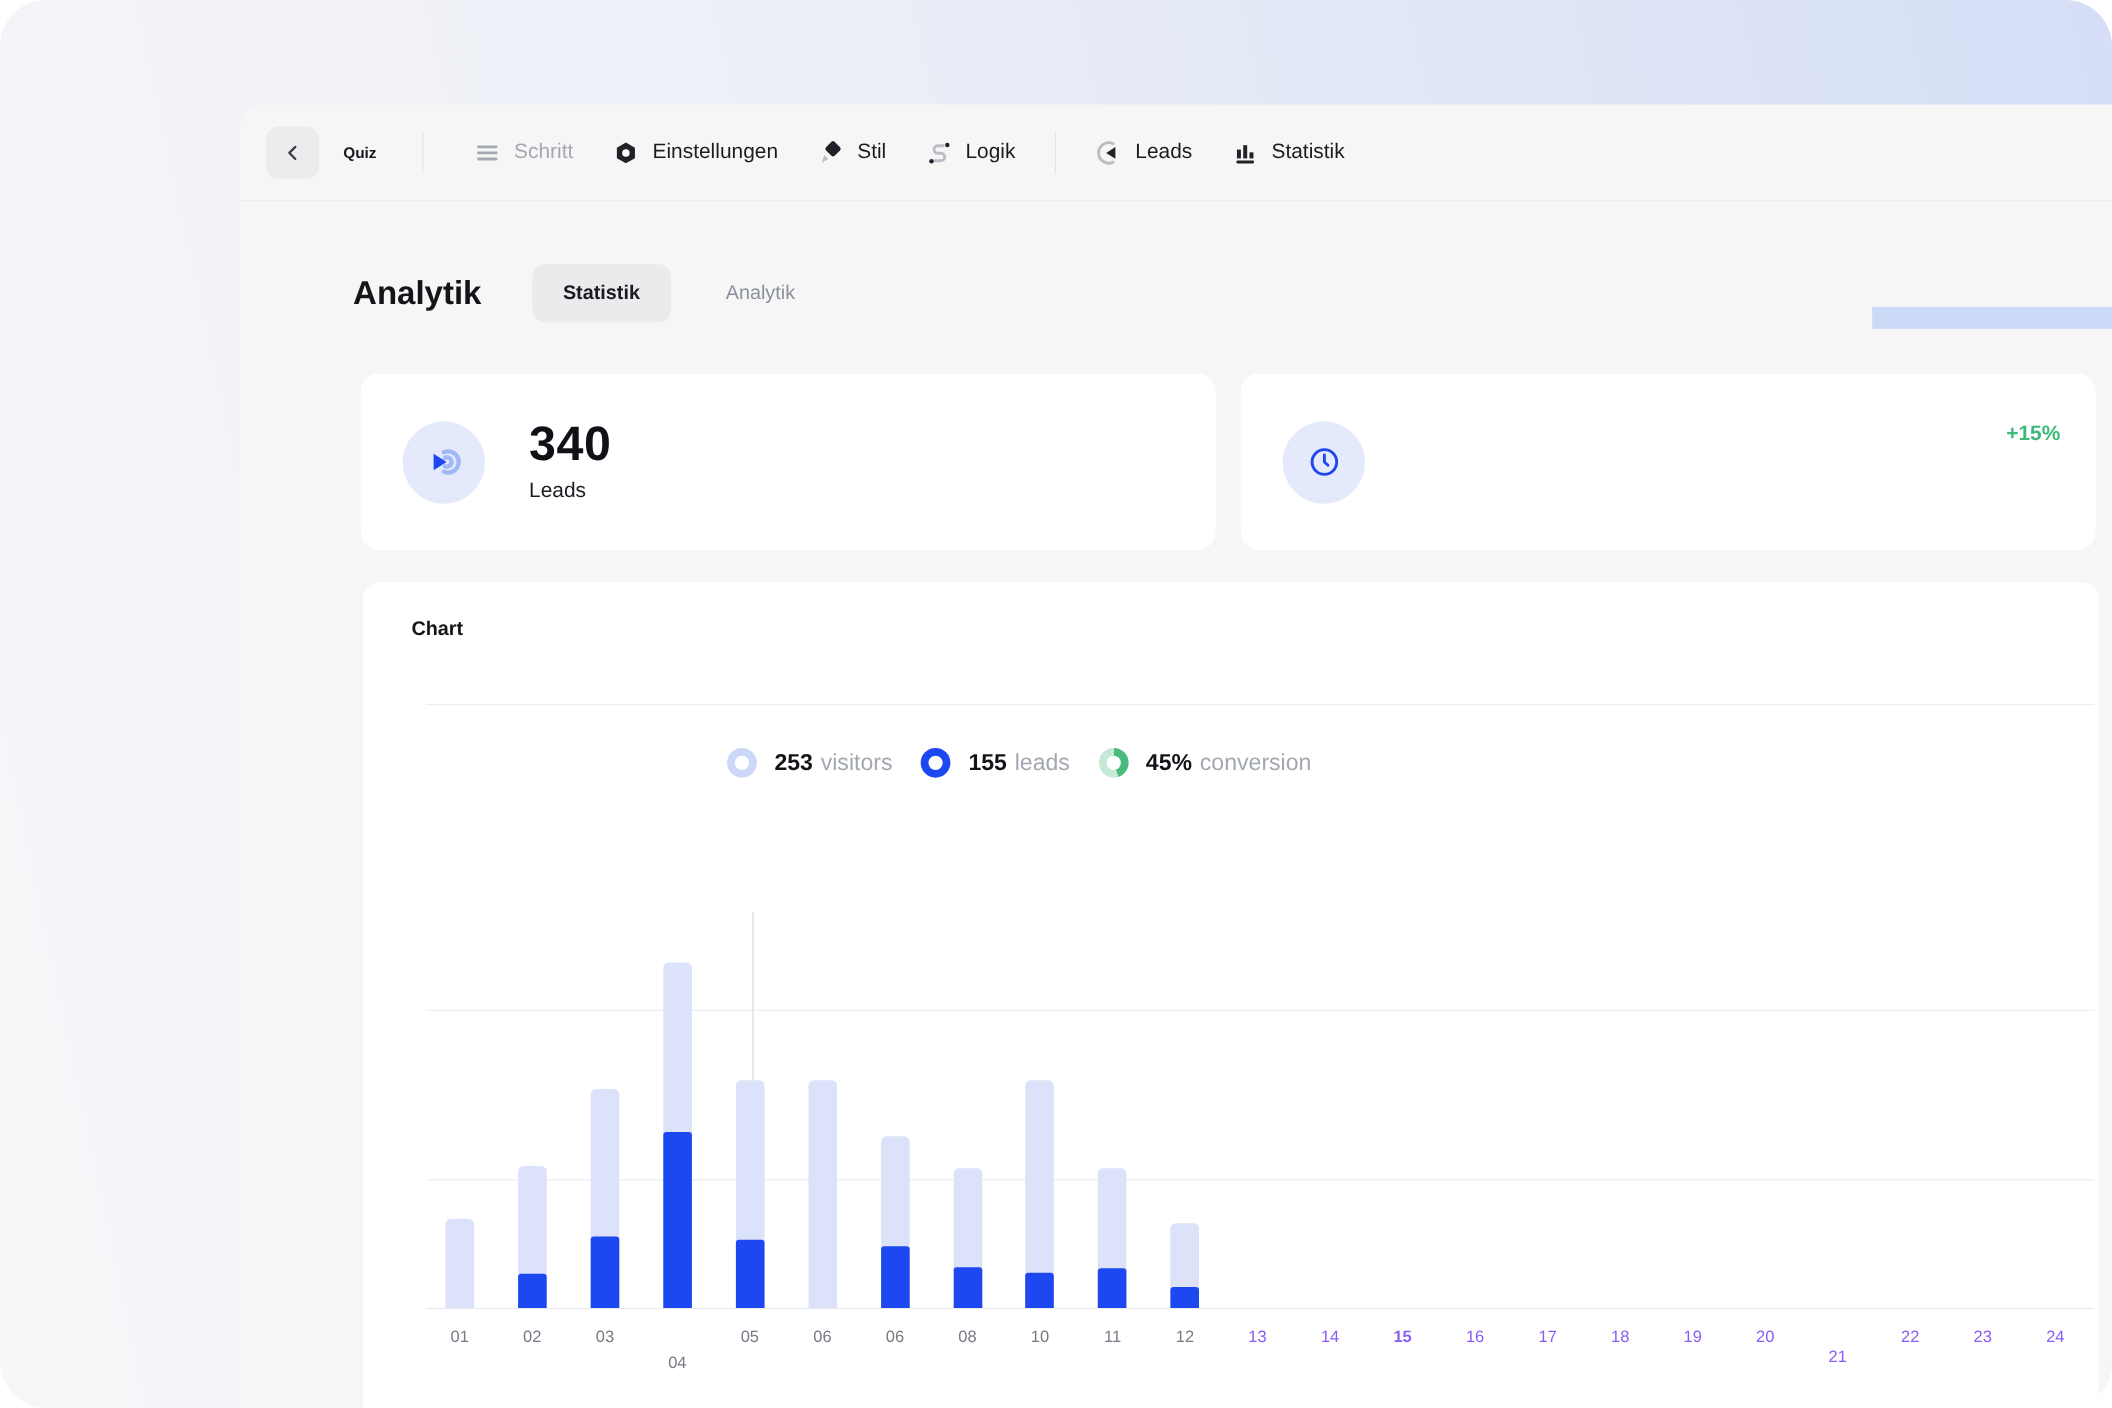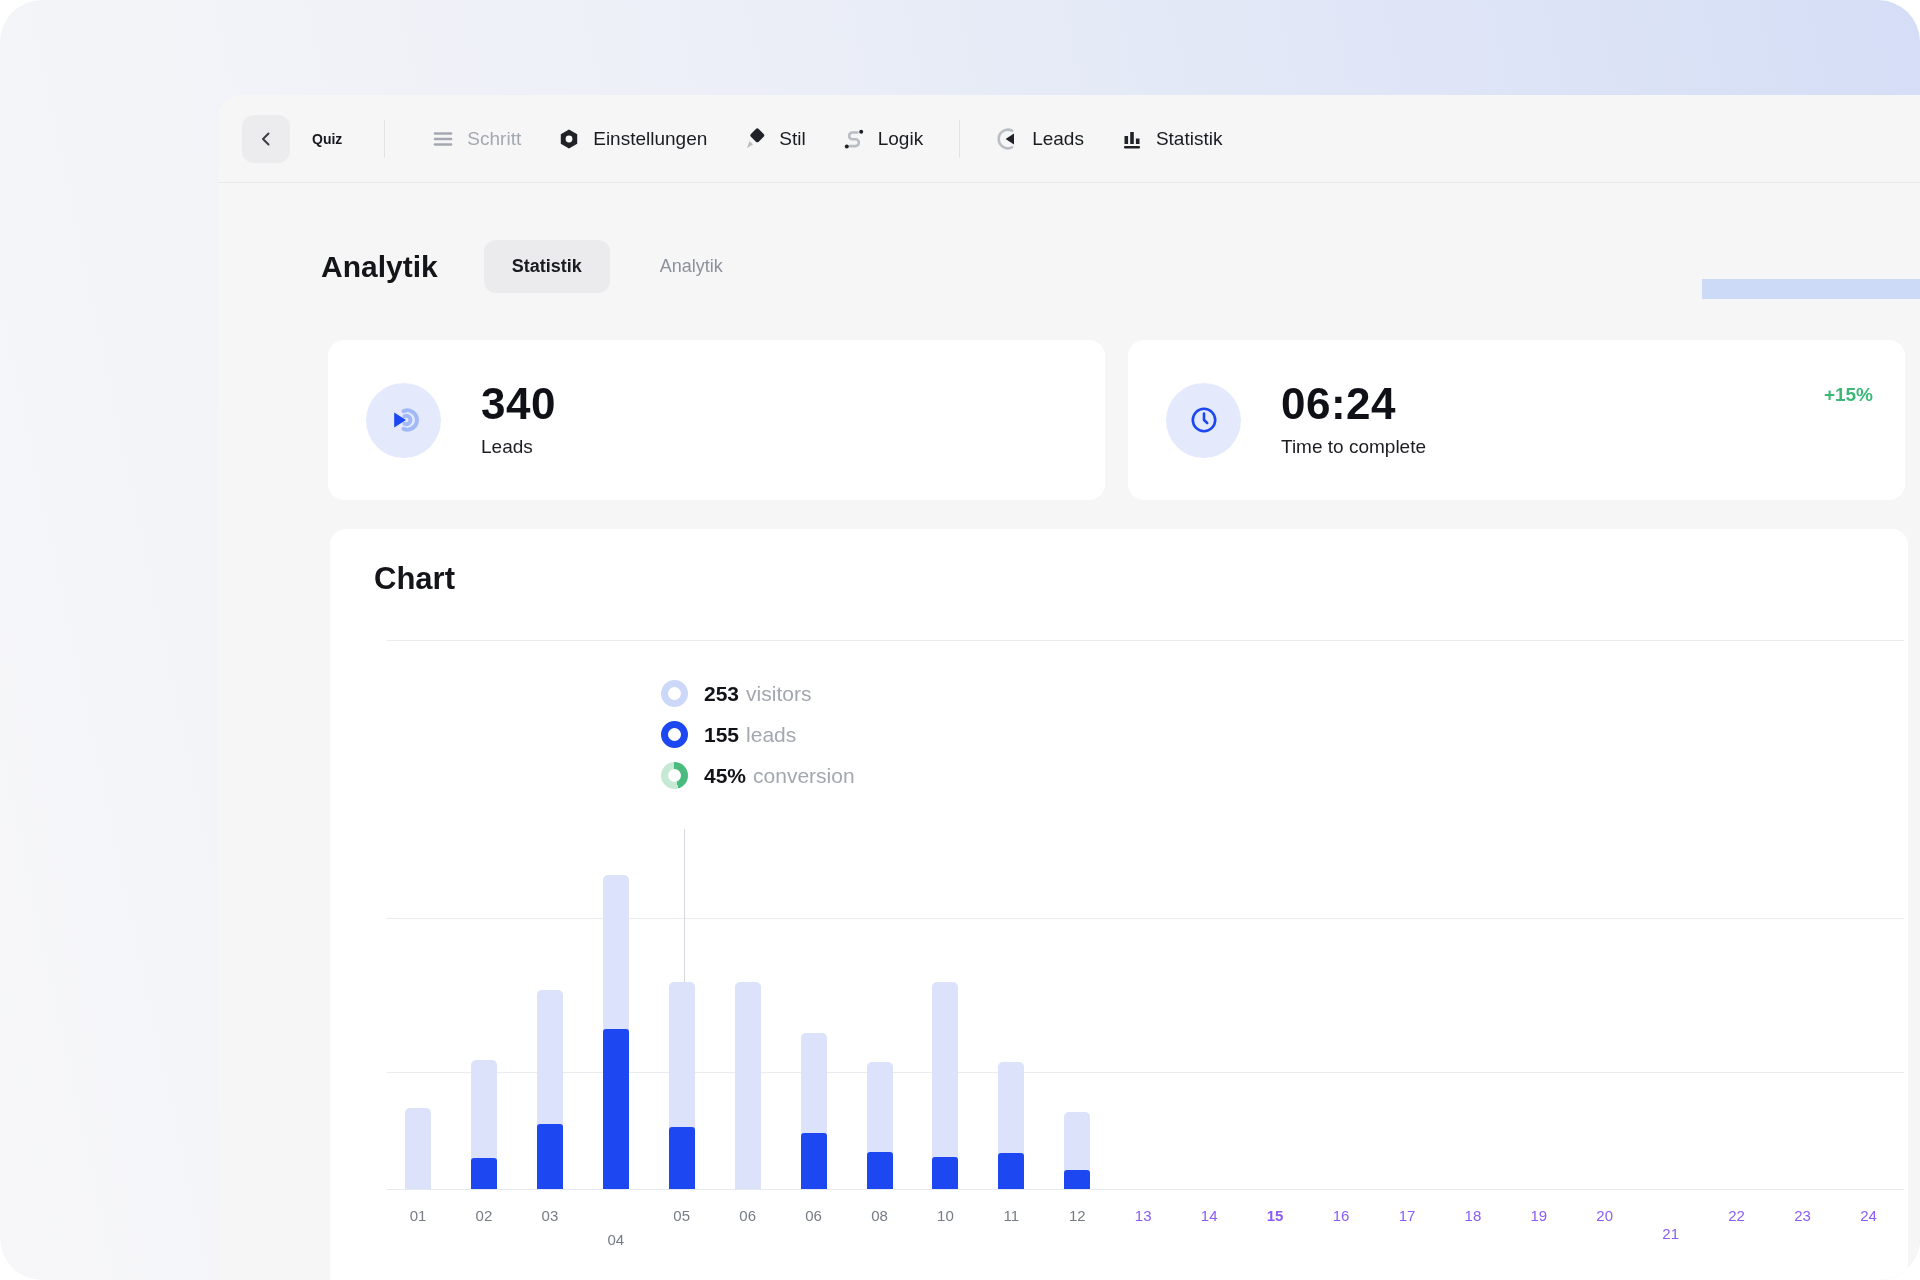--- a/index.html
+++ b/index.html
@@ -46,33 +46,33 @@
     display:flex;align-items:center;padding-left:38px;}
   .icon-circle{width:75px;height:75px;border-radius:50%;background:#e4eafc;
     display:flex;align-items:center;justify-content:center;flex:none;}
   .card-text{margin-left:40px;}
   .card-value{font-size:44px;font-weight:800;color:#101116;letter-spacing:.5px;line-height:1;}
   .card-label{font-size:19px;color:#1c1d22;margin-top:10px;}
   .card-badge{position:absolute;right:32px;top:44px;font-size:19px;font-weight:700;color:#3db877;}
   
   .chart-card{position:absolute;left:112px;top:434px;right:12px;height:900px;
     background:#ffffff;border-radius:16px;}
-  .chart-title{position:absolute;left:44px;top:32px;font-size:31px;font-weight:700;color:#141519;}
+  .chart-title{position:absolute;left:44px;top:32px;font-size:18px;font-weight:700;color:#141519;}
   .plot{position:absolute;left:0;top:0;right:0;bottom:0;overflow:hidden;border-radius:16px;}
   .gridline{position:absolute;left:57px;right:4px;height:1px;background:#eaecf1;}
   .baseline{position:absolute;left:57px;right:4px;height:1px;background:#e7e9f0;}
   .bar-slot{position:absolute;width:26px;}
   .bar-visitors{position:absolute;left:0;bottom:0;width:26px;background:#dbe2f9;
     border-radius:5px 5px 0 0;}
   .bar-leads{position:absolute;left:0;bottom:0;width:26px;background:#1d47f0;
     border-radius:3px 3px 0 0;}
   .axis-label{position:absolute;width:44px;text-align:center;font-size:15px;color:#767b85;}
   .axis-label.muted{color:#8b5cf6;}
   
-  .tooltip{position:absolute;left:331px;top:151px;display:flex;flex-direction:column;gap:14px;}
+  .tooltip{position:absolute;left:331px;top:151px;display:flex;flex-direction:row;gap:26px;}
   .tt-row{display:flex;align-items:center;gap:16px;}
   .donut{width:27px;height:27px;border-radius:50%;flex:none;}
   .donut.visitors{border:7px solid #ccd8f7;background:#ffffff;}
   .donut.leads{border:7px solid #1d47f0;background:#ffffff;}
   .donut.conversion{background:conic-gradient(#49bb7e 0 45%,#c6e9d6 45% 100%);
     display:flex;align-items:center;justify-content:center;}
   .donut.conversion::after{content:"";width:13px;height:13px;border-radius:50%;background:#ffffff;}
   .tt-value{font-size:21px;font-weight:700;color:#121318;}
   .tt-label{font-size:21px;color:#a2a7b0;margin-left:7px;}
   .connector{position:absolute;left:354px;top:300px;width:1px;height:153px;background:#d7d8dd;}
@@ -195,24 +195,20 @@
         </div>
       </div>
 
 
       <div class="card">
         <div class="icon-circle">
           <svg width="34" height="34" viewBox="0 0 34 34">
               <circle cx="17" cy="17" r="11.2" fill="none" stroke="#1d47f0" stroke-width="2.6"></circle>
               <path d="M17 10.5 V17 L20.2 20" fill="none" stroke="#1d47f0" stroke-width="2.6" stroke-linecap="round" stroke-linejoin="round"></path>
             </svg>
-        </div>
-        <div class="card-text">
-          <div class="card-value">06:24</div>
-          <div class="card-label">Time to complete</div>
         </div>
         <div class="card-badge">+15%</div>
       </div>
 
     </div>
 
     <div class="chart-card">
       <div class="plot">
 
         <div class="chart-title">Chart</div>

